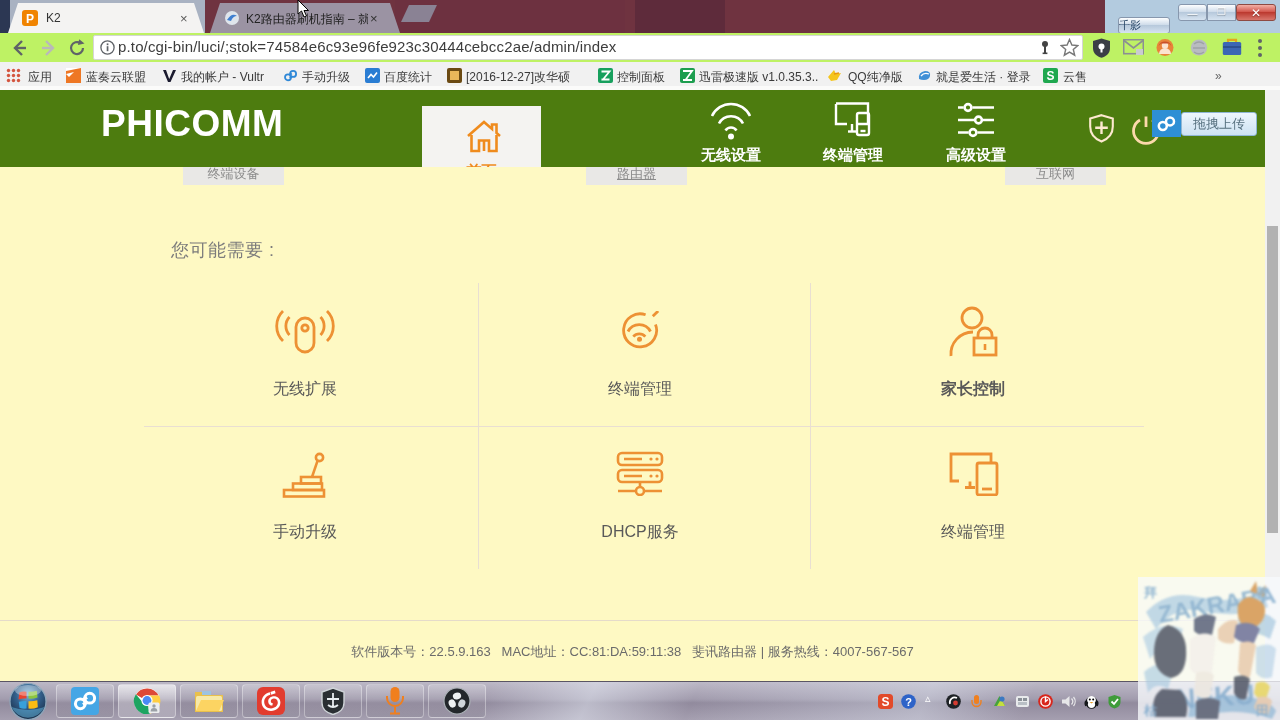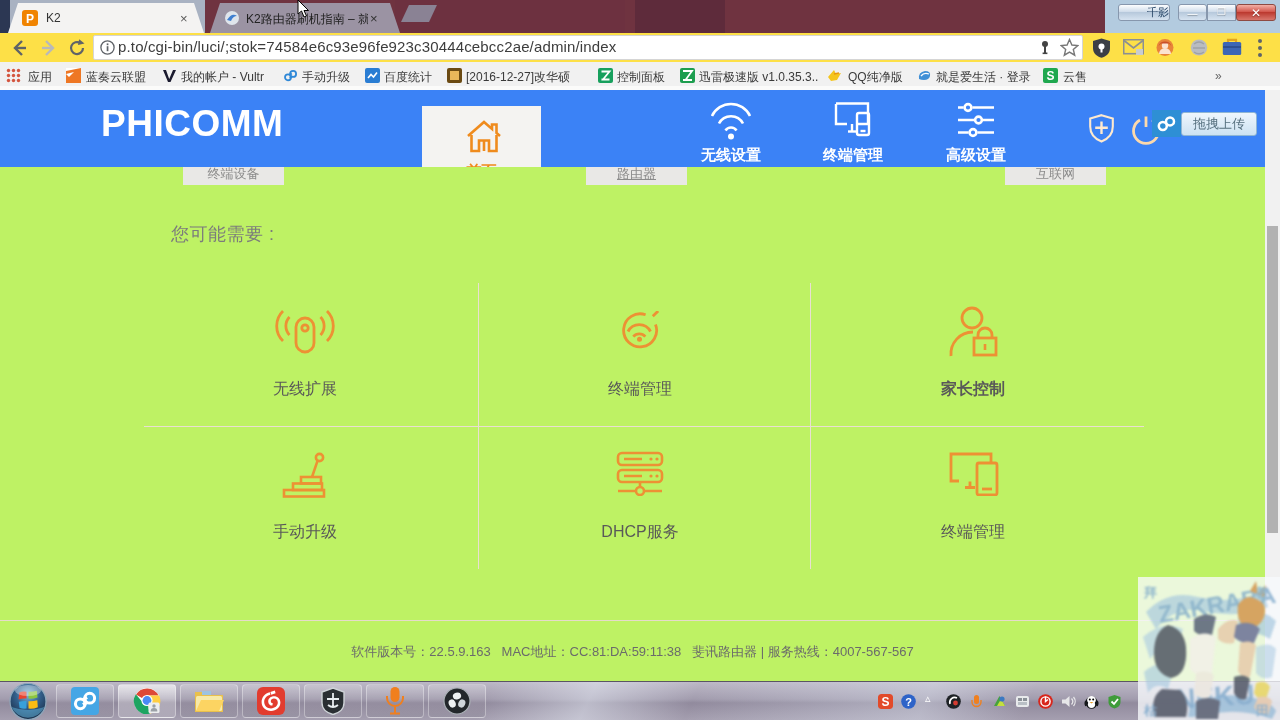--- a/index.html
+++ b/index.html
@@ -17,47 +17,47 @@
   .tab { top:3px; height:30px; }
   #tab1 { left:8px; width:196px; background:#f4f3f2; clip-path:polygon(10px 0, 186px 0, 196px 30px, 0 30px); }
   #tab2 { left:210px; width:190px; background:#9b93a3; clip-path:polygon(10px 0, 180px 0, 190px 30px, 0 30px); }
   .favicon { position:absolute; top:7px; width:16px; height:16px; }
   .tabtitle { position:absolute; top:8px; font-size:12px; color:#333; white-space:nowrap; }
   .tabx { position:absolute; top:8px; font-size:13px; color:#5a5a5a; }
   #newtab { left:405px; top:5px; width:28px; height:17px; background:#8a8294; transform:skewX(-25deg); }
   
   .winbtn { top:4px; height:17px; border:1px solid #8797ad; border-radius:3px;
             background:linear-gradient(#fdfeff,#cfdcea 45%,#b7c9dc 50%,#d6e3f0); }
-  #btn-qy { left:1118px; width:52px; color:#1d3c5e; font-size:11px; text-align:right; line-height:15px;}
+  #btn-qy { left:1118px; width:52px; color:#1d3c5e; font-size:11px; text-align:left; line-height:15px;margin-top:13px;}
   #btn-min { left:1178px; width:29px; }
   #btn-max { left:1207px; width:29px; border-radius:0; }
   #btn-close { left:1236px; width:40px; background:linear-gradient(#f3b0a6,#d2574d 45%,#bc3a30 50%,#d8766c); border-color:#8e4a42;}
   .winglyph { position:absolute; color:#fff; font-size:10px; width:100%; text-align:center; top:1px; text-shadow:0 1px 1px rgba(0,0,0,.35); }
 
   
-  #toolbar { left:0; top:33px; width:1280px; height:29px; background:#fde047; }
+  #toolbar { left:0; top:33px; width:1280px; height:29px; background:#bef264; }
   #urlbox { left:93px; top:2px; width:990px; height:25px; background:#fff; border:1px solid #d5d5d5; border-radius:2px; }
   #urltext { left:118px; top:5px; font-size:15px; color:#3d3d3d; letter-spacing:0.15px; }
 
   
   #bookmarks { left:0; top:62px; width:1280px; height:29px; background:#f1f1f1; border-bottom:5px solid #fbfbfa; }
   .bk { position:absolute; top:7px; font-size:12px; color:#3a3a3a; white-space:nowrap; }
   .bkic { position:absolute; top:6px; width:15px; height:15px; }
 
   
-  #header { left:0; top:90px; width:1265px; height:77px; background:#3b82f6; }
+  #header { left:0; top:90px; width:1265px; height:77px; background:#4d7c0f; }
   #logo { left:101px; top:13px; color:#fff; font-size:37px; font-weight:bold; letter-spacing:0.5px; }
   #hometab { left:422px; top:16px; width:119px; height:77px; background:#f4f3f1; }
   .navitem { position:absolute; top:0; width:122px; height:77px; text-align:center; }
   .navlabel { position:absolute; top:56px; width:100%; text-align:center; font-size:15px; color:#fff; font-weight:bold; }
 
   
-  #content { left:0; top:167px; width:1265px; height:514px; background:#bef264; }
+  #content { left:0; top:167px; width:1265px; height:514px; background:#fef9c3; }
   .cutlabel { position:absolute; top:0px; height:18px; background:#e9e8e6; color:#8b8b8b; font-size:13px; text-align:center; line-height:14px; }
-  #need { left:171px; top:55px; font-size:18px; color:#7c7c7c; letter-spacing:0.5px; }
+  #need { left:171px; top:71px; font-size:18px; color:#7c7c7c; letter-spacing:0.5px; }
   .vdiv { position:absolute; width:1px; background:#e9dfd2; }
   .hdiv { position:absolute; height:1px; background:#e9dfd2; }
   .tile { position:absolute; width:200px; text-align:center; }
   .tlabel { font-size:16px; color:#595959; }
 
   
   #footline { left:0; top:620px; width:1265px; height:1px; background:#e5dbca; }
   #foottext { left:0; top:643px; width:1265px; text-align:center; font-size:13px; color:#6b6b6b; }
 
   

